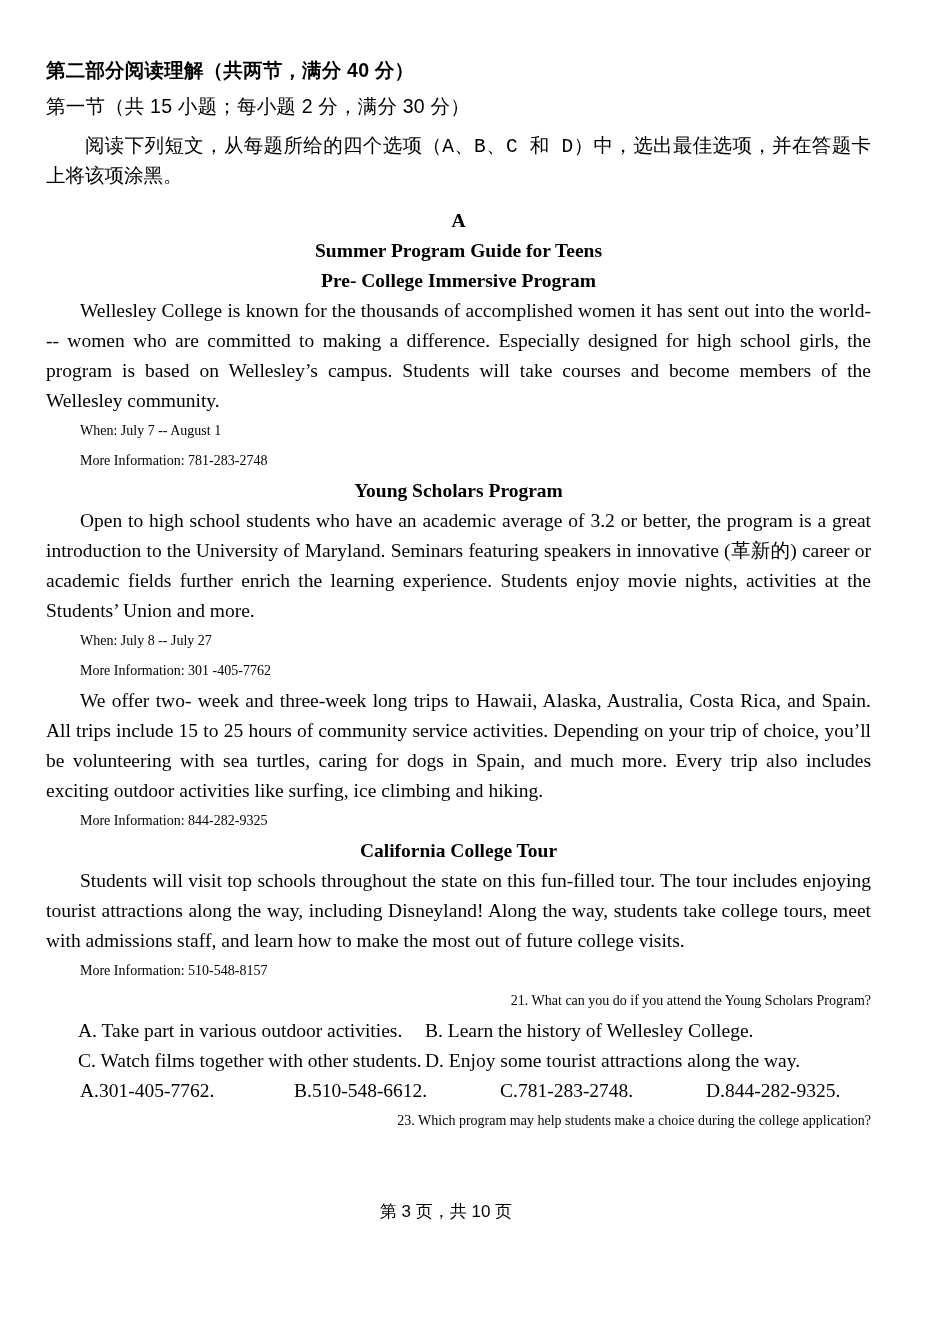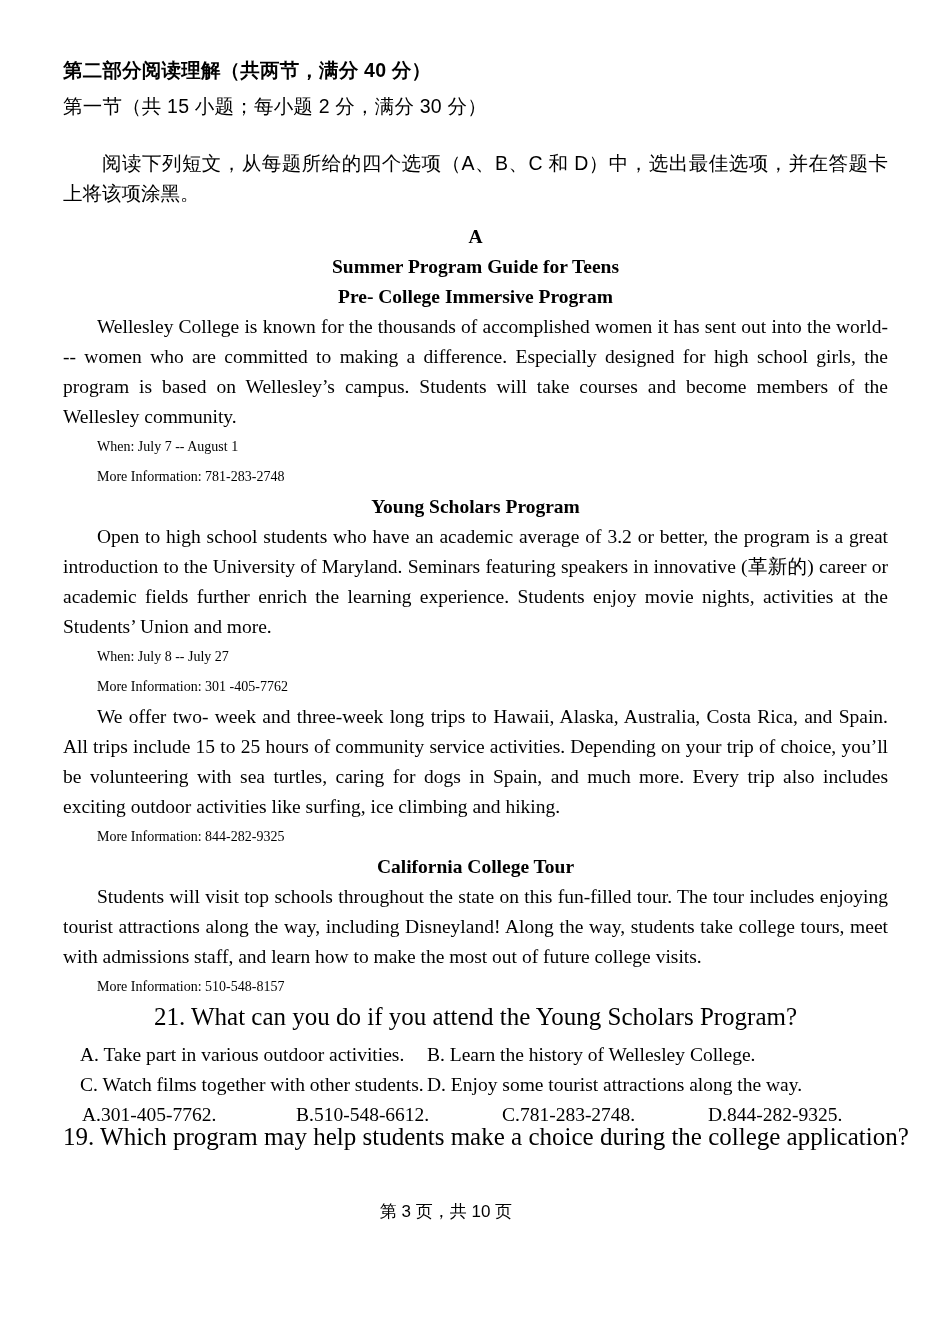--- a/index.html
+++ b/index.html
@@ -16,48 +16,48 @@
     -webkit-font-smoothing: antialiased;
   }
 
   .page {
     position: absolute;
     left: 0;
     top: 0;
     width: 950px;
     height: 1342px;
     box-sizing: border-box;
-    padding: 52px 62px 0 63px;
+    padding: 52px 62px 0 46px;
   }
 
   .content {
     width: 825px;
   }
 
   
   .cn-head {
     font-family: "Liberation Sans", "DejaVu Sans", sans-serif;
     font-size: 19.5px;
     line-height: 36px;
     letter-spacing: 0.2px;
     white-space: nowrap;
   }
   .cn-head.bold {
     font-weight: bold;
   }
 
   
   .cn-para {
-    font-family: Liberation Sans, sans-serif;
+    font-family: Liberation Mono, monospace;
     font-size: 19.5px;
     line-height: 30px;
     text-align: justify;
     text-justify: inter-ideograph;
     text-indent: 39px;
-    margin-top: 24px;
+    margin-top: 8px;
   }
 
   
   .center {
     text-align: center;
     font-size: 19.5px;
     line-height: 30px;
   }
   .center.bold { font-weight: bold; }
 
@@ -80,36 +80,37 @@
   .info-line {
     font-size: 14px;
     line-height: 30px;
     padding-left: 34px;
     text-align: left;
     white-space: nowrap;
   }
 
   
   .q-stem {
-    font-size: 25px;
+    font-size: 14px;
     line-height: 30px;
-    text-align: center;
+    text-align: right;
     white-space: nowrap;
   }
   .opt-row {
     font-size: 19.5px;
     line-height: 30px;
     position: relative;
     height: 30px;
     white-space: nowrap;
   }
   .opt {
     position: absolute;
-    top: 8px;
+    top: 0;
     white-space: nowrap;
+    margin-left: 15px;
   }
 
   
   .c2a { left: 17px; }
   .c2b { left: 364px; }
 
   
   .c4a { left: 19px; }
   .c4b { left: 233px; }
   .c4c { left: 439px; text-align: right; }
@@ -171,20 +172,20 @@
       <span class="opt c2b">D. Enjoy some tourist attractions along the way.</span>
     </div>
 
     <div class="opt-row">
       <span class="opt c4a">A.301-405-7762.</span>
       <span class="opt c4b">B.510-548-6612.</span>
       <span class="opt c4c">C.781-283-2748.</span>
       <span class="opt c4d">D.844-282-9325.</span>
     </div>
 
-    <div class="q-stem">19. Which program may help students make a choice during the college application?</div>
+    <div class="q-stem">23. Which program may help students make a choice during the college application?</div>
 
   </div>
 </div>
 
 <div class="footer">
   <span>第 3 页，共 10 页</span>
 </div>
 
 </body></html>

